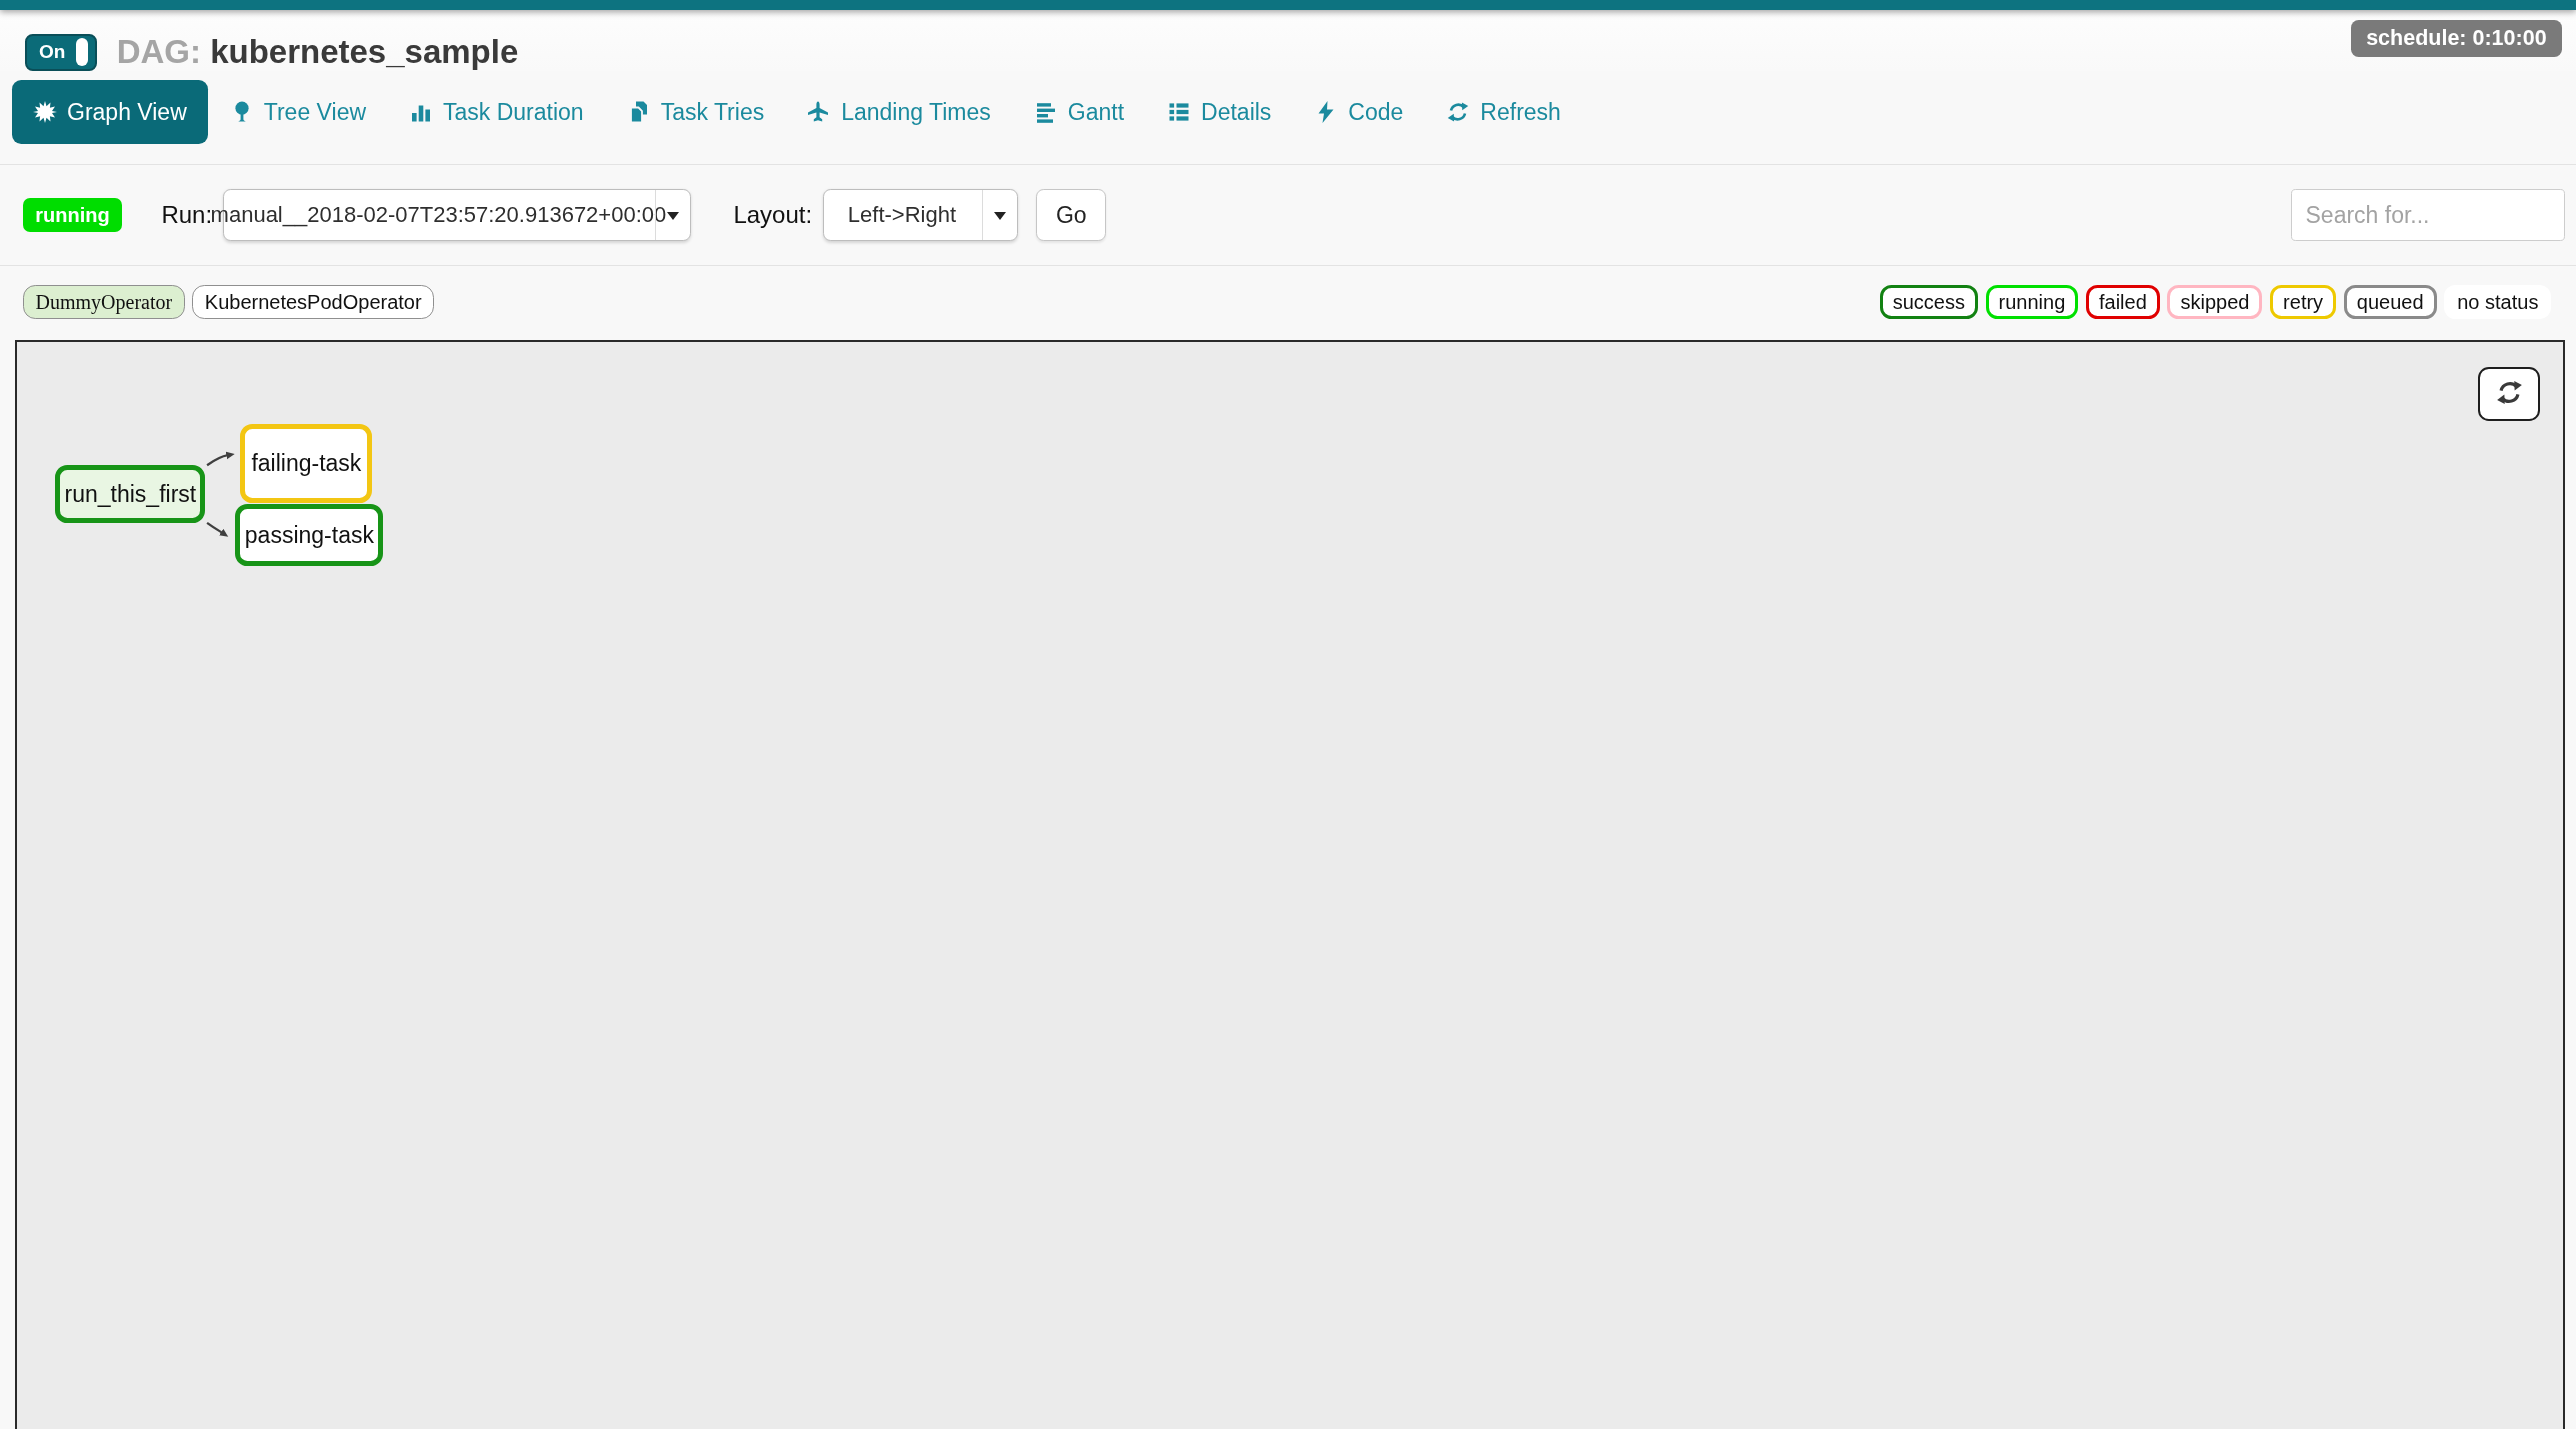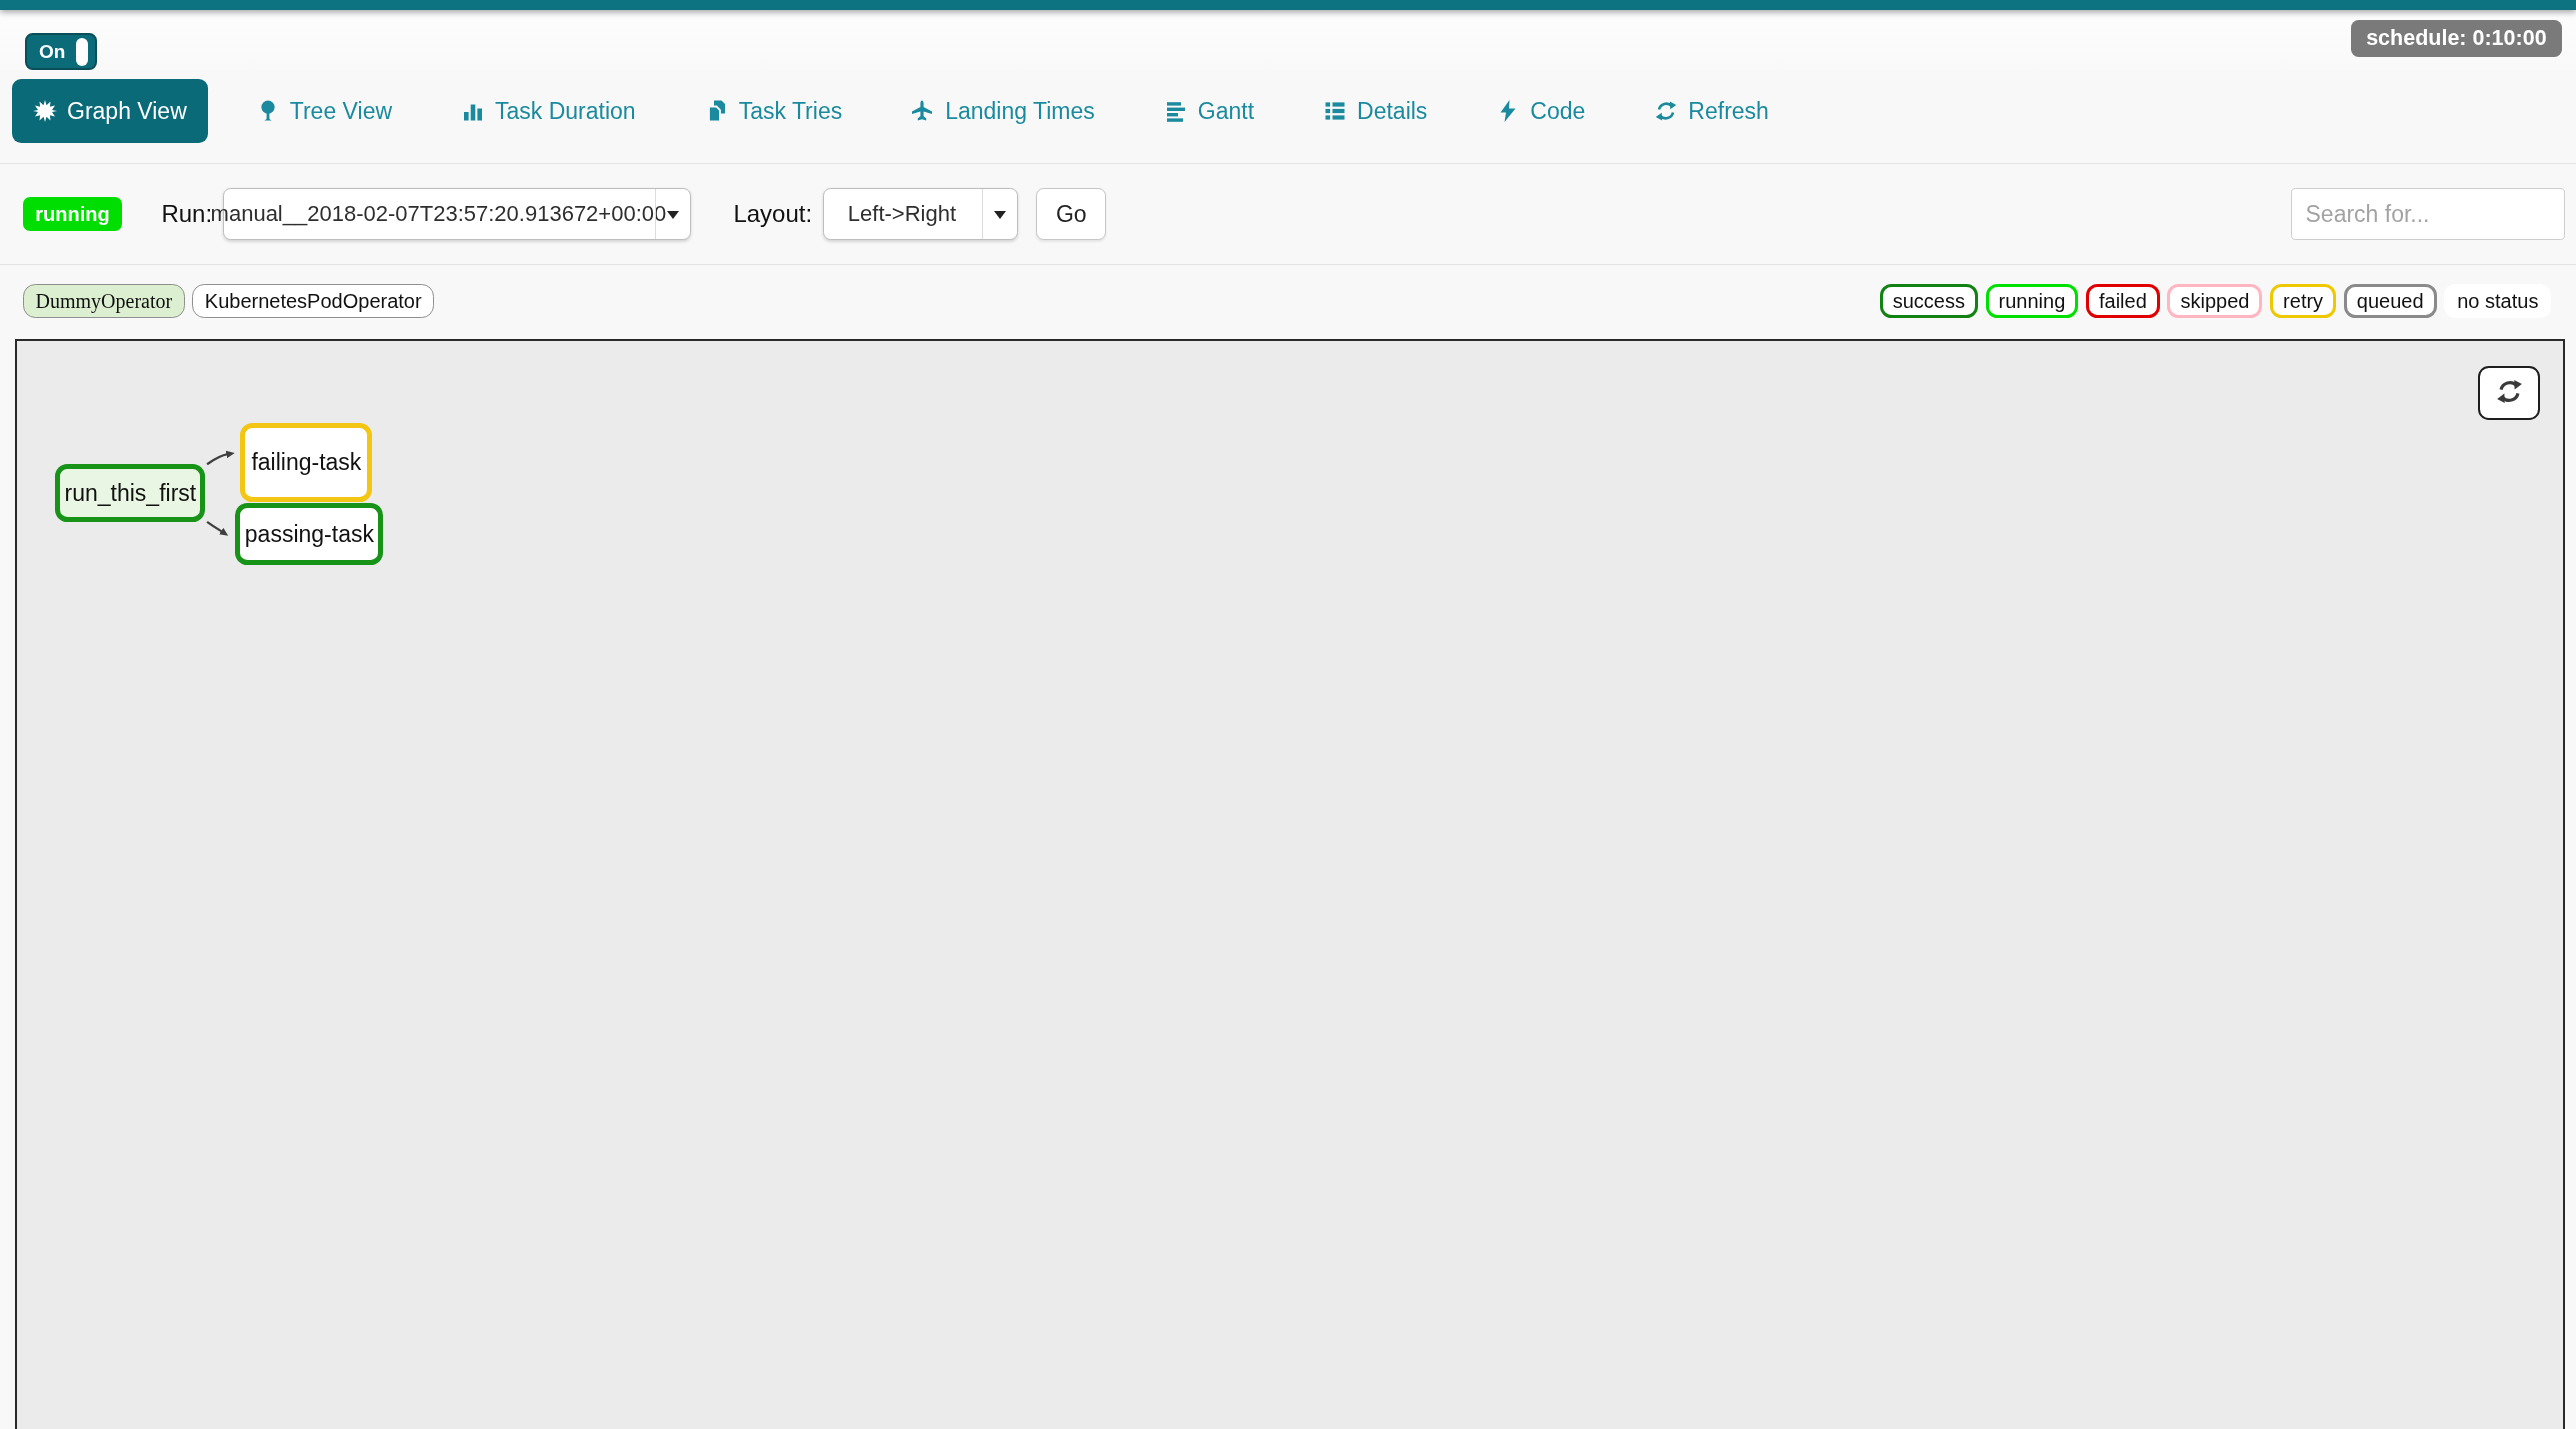--- a/index.html
+++ b/index.html
@@ -35,21 +35,21 @@
   .dag-toggle .t-knob { width: 12.3px; height: 28px; background: #fff; border-radius: 6.2px; margin-left: 4.6px; }
   .page-title { font-size: 33px; font-weight: bold; margin-left: 20px; letter-spacing: 0; color: #3a3a3a; }
   .page-title .muted { color: #a5a5a5; }
   .schedule-badge {
     position: absolute; top: 10px; right: 14px;
     background: #7a7a7a; color: #fff;
     font-weight: bold; font-size: 21.5px;
     padding: 6.2px 15.4px; border-radius: 7.7px;
   }
   
-  .nav-tabs { display: flex; align-items: flex-start; gap: 26px; padding: 9.2px 14px 20px 11.5px; }
+  .nav-tabs { display: flex; align-items: flex-start; padding: 9.2px 14px 20px 11.5px; }
   .tab {
     display: inline-flex; align-items: center; gap: 10px;
     color: #1b8a9e; font-size: 23px; text-decoration: none;
     padding: 18.5px 21.5px; border-radius: 9.2px; cursor: pointer; white-space: nowrap;
   }
   .tab.active { background: #0a6a78; color: #fff; }
   .tab .icon { display: inline-flex; }
   .tab .icon svg { width: 24px; height: 24px; }
   .divider { border: 0; border-top: 1.5px solid #e3e3e3; }
   
@@ -127,20 +127,24 @@
 </style>
 </head>
 <body>
 
 <div class="topstrip"></div>
 
 <div class="header">
   <span class="dag-toggle">
     <span class="t-label">On</span>
     <span class="t-knob"></span>
+  </span>
+  <span class="page-title">
+    <span class="muted">DAG:</span>
+    <span>kubernetes_sample</span>
   </span>
   <span class="schedule-badge">schedule: 0:10:00</span>
 </div>
 
 <div class="nav-tabs" id="nav-tabs">
     <a class="tab active">
       <span class="icon">
         <svg viewBox="0 0 24 24" fill="currentColor">
           <polygon points="12,1 13.5,6.2 17.5,2.5 16.9,7.8 22,6.5 19,11 24,12 19,13 22,17.5 16.9,16.2 17.5,21.5 13.5,17.8 12,23 10.5,17.8 6.5,21.5 7.1,16.2 2,17.5 5,13 0,12 5,11 2,6.5 7.1,7.8 6.5,2.5 10.5,6.2"></polygon>
         </svg>

